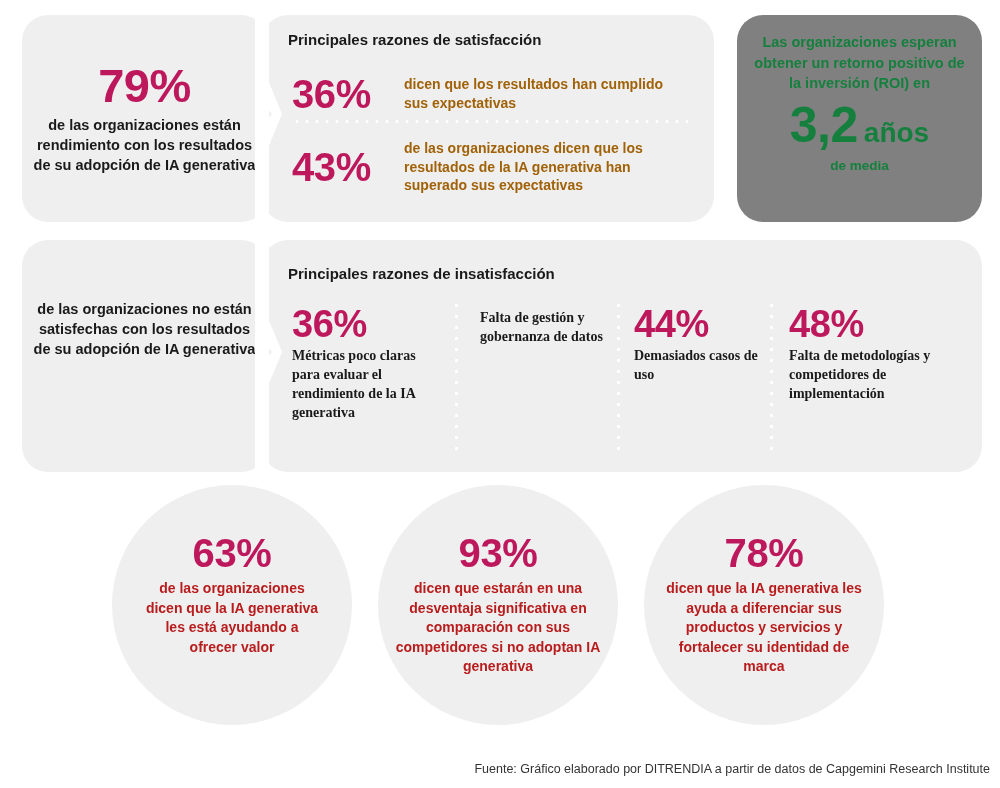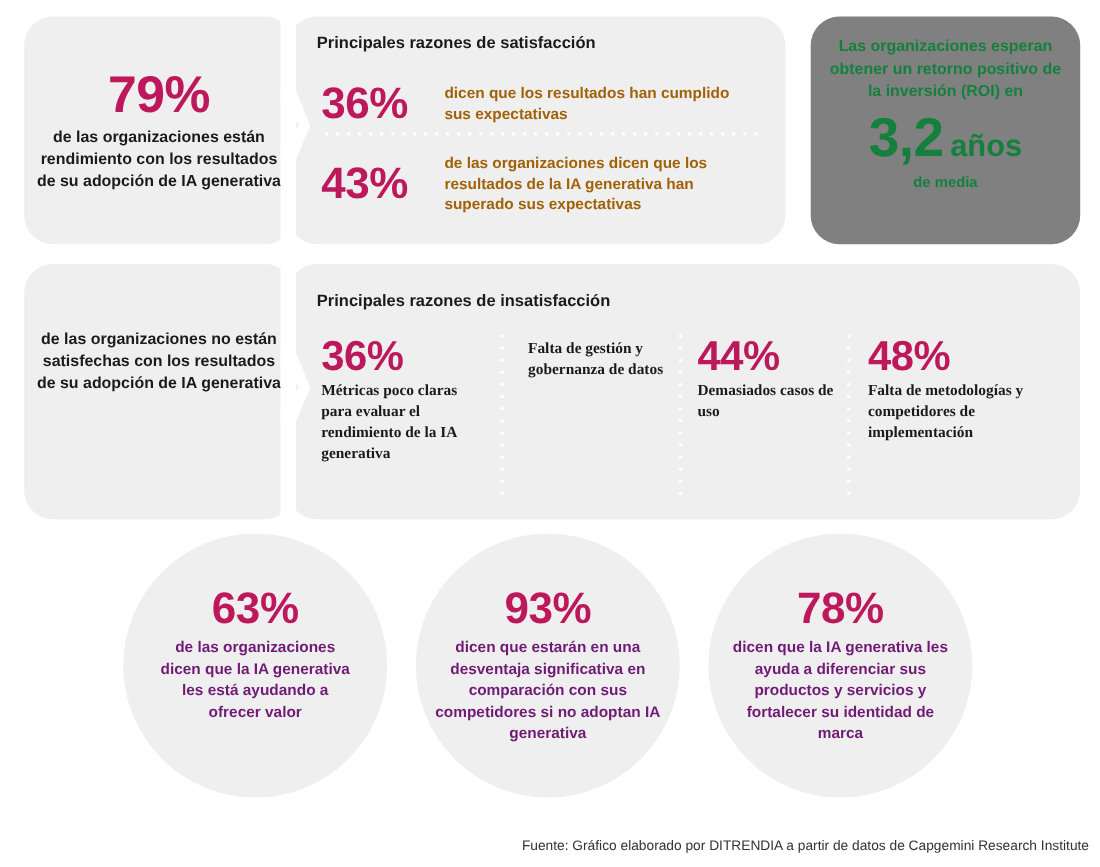--- a/index.html
+++ b/index.html
@@ -160,21 +160,21 @@
   }
   .circle .bigpct {
     font-size: 40px;
     margin-top: 48px;
   }
   .circle .ctext {
     font-size: 14px;
     font-weight: bold;
     line-height: 1.4;
     margin-top: 6px;
-    color: #701a75;
+    color: #b91c1c;
     padding: 0 28px;
   }
 
   .source {
     position: absolute;
     right: 10px;
     bottom: 12px;
     font-size: 12.5px;
     color: #333333;
   }

